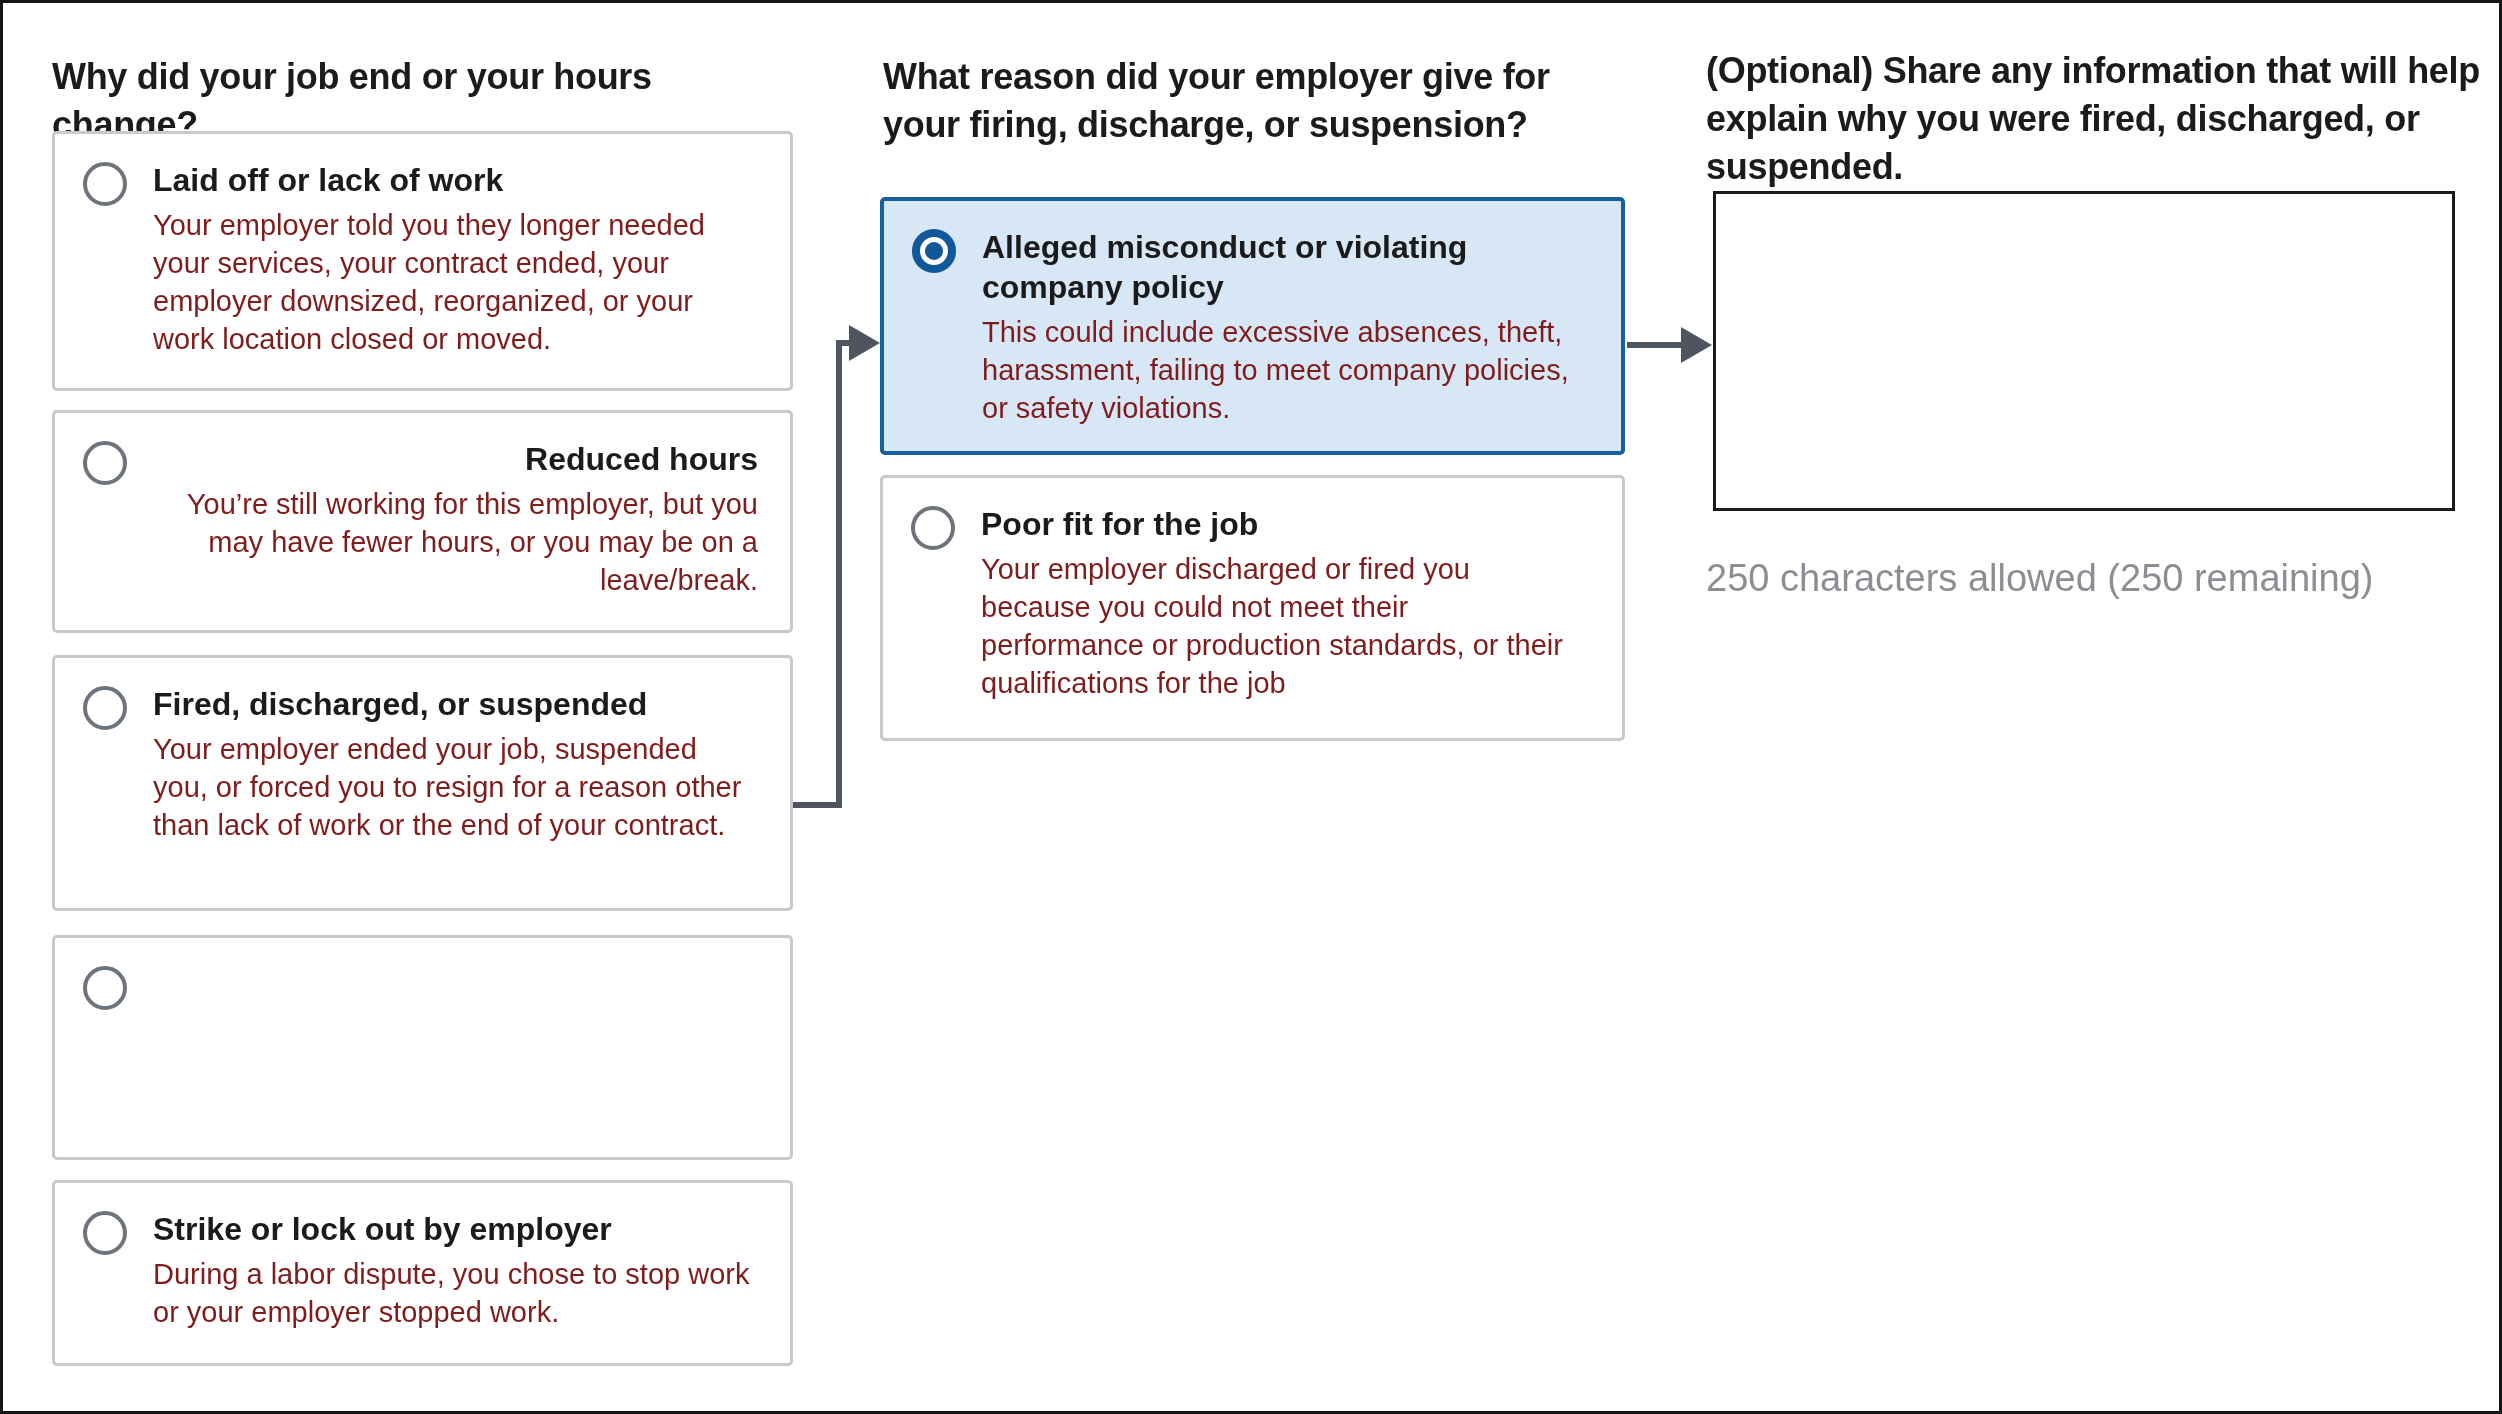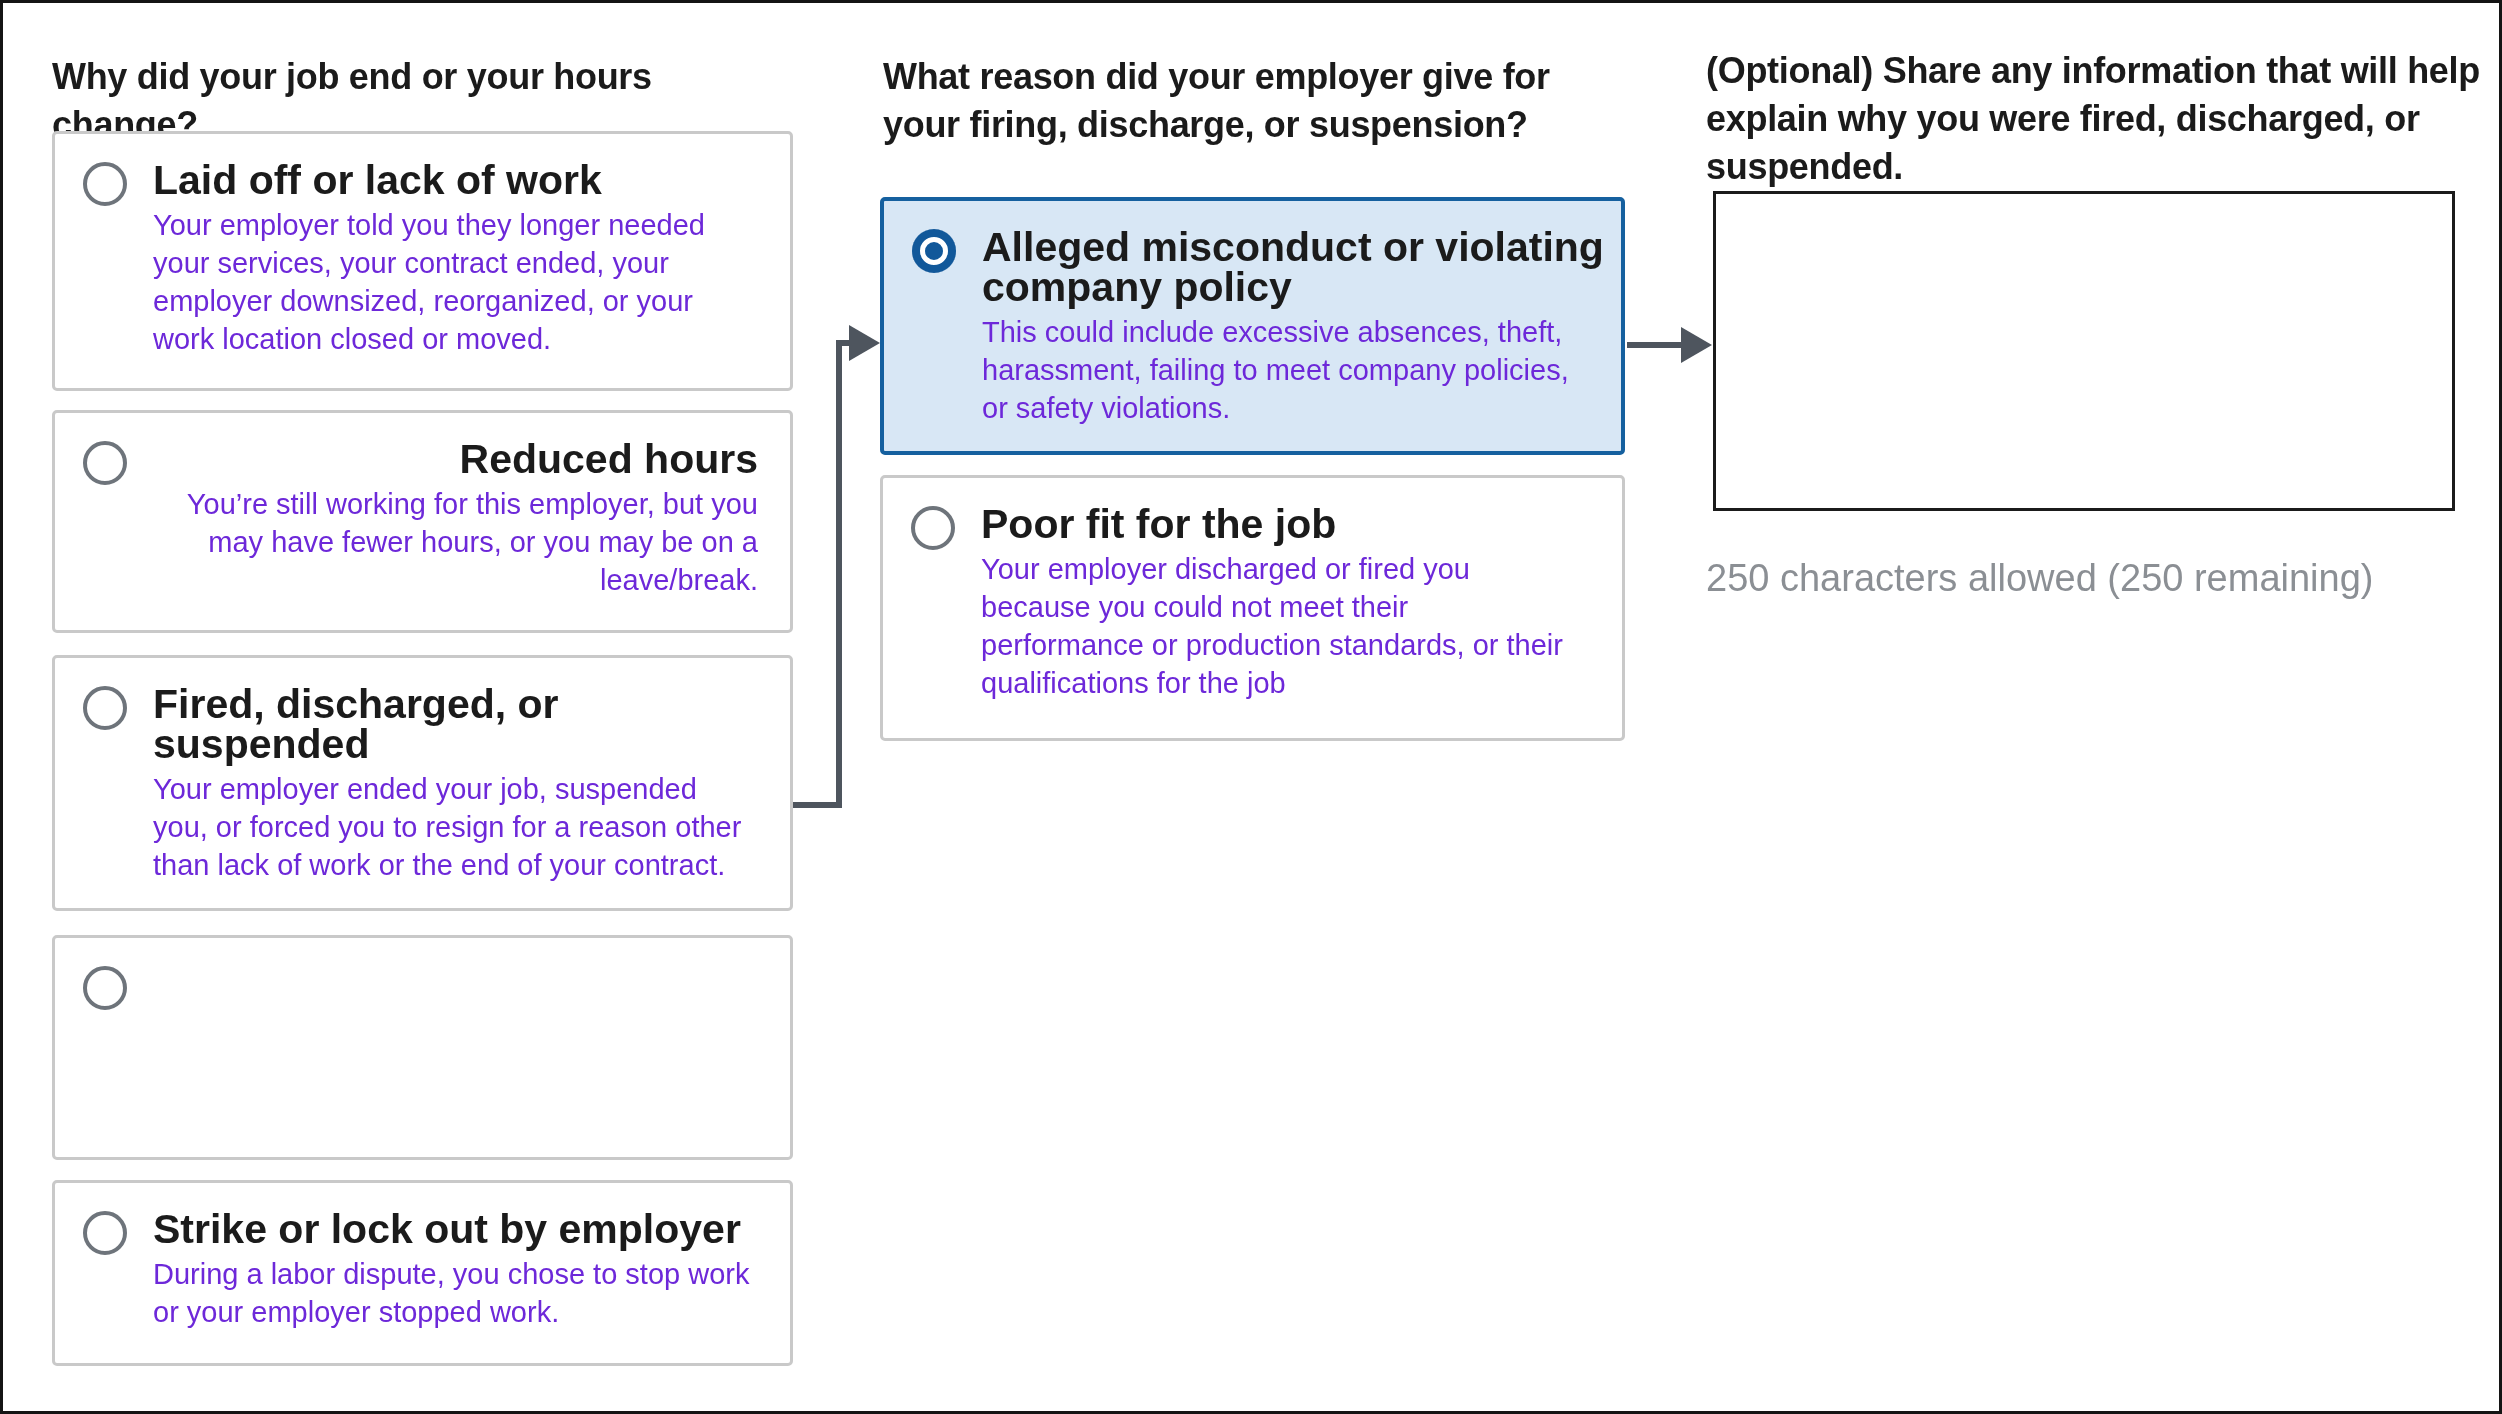--- a/index.html
+++ b/index.html
@@ -44,31 +44,31 @@
     border:4px solid #6e747b;
     background:#fff;
     margin-top:2px;
   }
   .selected .radio{
     border:none;
     background:#11589a;
     box-shadow:inset 0 0 0 8px #11589a, inset 0 0 0 13px #fff;
   }
   .option-label{
-    font-size:41px;
+    font-size:32px;
     font-weight:700;
     line-height:40px;
     color:#1b1b1b;
     margin:0 0 6px 0;
   }
   .option-desc{
     font-size:29px;
     font-weight:400;
     line-height:38px;
-    color:#6d28d9;
+    color:#7f1d1d;
     max-width:605px;
   }
   .mid .option-desc{max-width:590px;}
   .explanation-textarea{
     position:absolute;
     left:1710px;top:188px;
     width:742px;height:320px;
     box-sizing:border-box;
     border:3px solid #1b1b1b;
     border-radius:0;

